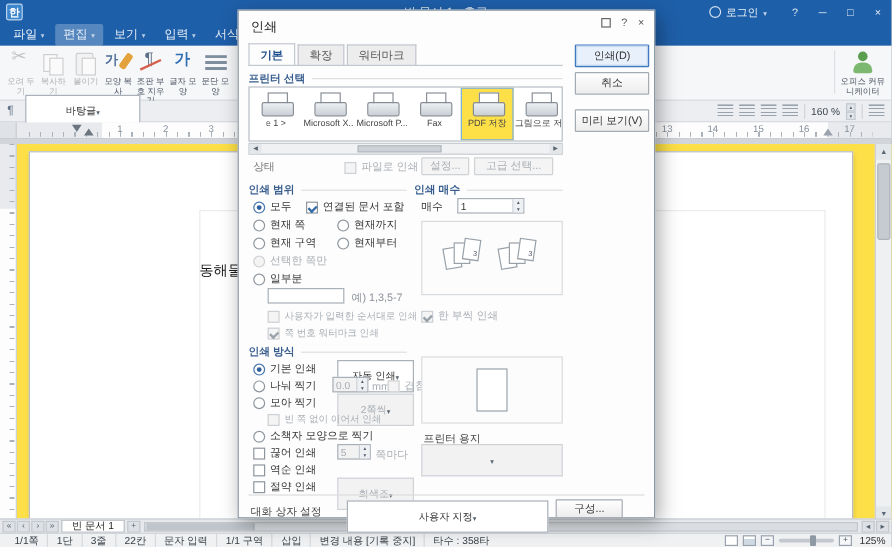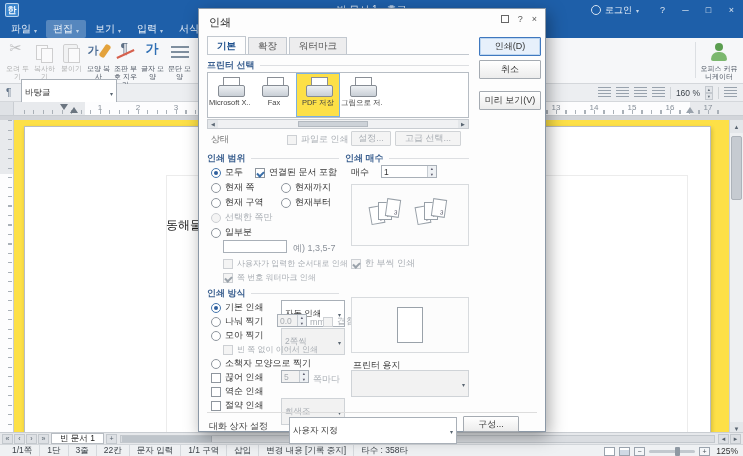--- a/index.html
+++ b/index.html
@@ -41,21 +41,21 @@
   .rb-icon[data-icon="format-painter-icon"]::after{content:"";right:4px;top:2px;width:6px;height:14px;background:#e3a23c;transform:rotate(35deg);border-radius:2px}
   .rb-icon[data-icon="erase-marks-icon"]::before{content:"¶";left:8px;top:2px;font-size:14px;color:#5f7186}
   .rb-icon[data-icon="erase-marks-icon"]::after{content:"";left:3px;top:11px;width:19px;height:2px;background:#d6604d;transform:rotate(-25deg)}
   .rb-icon[data-icon="char-shape-icon"]::before{content:"가";left:6px;top:3px;font-size:13px;font-weight:bold;color:#2f6fb4}
   .rb-icon[data-icon="para-shape-icon"]::before{content:"";left:4px;top:4px;width:18px;height:14px;background:repeating-linear-gradient(to bottom,#7f8f9f 0 2px,transparent 2px 5px)}
   .rb-icon[data-icon="communicator-icon"]::before{content:"";left:9px;top:1px;width:8px;height:8px;border-radius:50%;background:#5b9e50}
   .rb-icon[data-icon="communicator-icon"]::after{content:"";left:5px;top:10px;width:16px;height:9px;border-radius:7px 7px 2px 2px;background:#7cb86f}
 
   
   .formatbar{position:absolute;left:0;top:84px;width:100%;height:18px;background:#eceef1;border-bottom:1px solid #d4d7db;display:flex;align-items:center;padding:0 6px;gap:5px}
-  .combo{height:27px;background:#fff;border:1px solid #a9b0b8;display:flex;align-items:center;justify-content:space-between;gap:0;padding:0 3px;font-size:8.5px;color:#333;white-space:nowrap;overflow:hidden}
+  .combo{height:27px;background:#fff;border:1px solid #a9b0b8;display:flex;align-items:center;justify-content:center;gap:0;padding:0 3px;font-size:8.5px;color:#333;white-space:nowrap;overflow:hidden}
   .combo .arr::after{content:"▾";font-size:6px;color:#5a6672}
   .combo.dis{background:#f2f2f2;color:#a8adb3;border-color:#cfd3d7}
   .fmt-ico{width:13px;height:11px;background:repeating-linear-gradient(to bottom,#98a2ad 0 1px,transparent 1px 3px)}
   .fmt-para{width:10px;height:11px;color:#5f7186;font-size:10px;line-height:11px}
   .fmt-para::before{content:"¶"}
   .fmt-right{margin-left:auto;display:flex;align-items:center;gap:5px}
   .fmt-sep{width:1px;height:12px;background:#cfd3d7}
   .spinlbl{font-size:8.5px;color:#3c434b;white-space:nowrap}
   .mini-ud{display:flex;flex-direction:column;width:8px}
   .mini-ud span{font-size:4.5px;line-height:5px;text-align:center;color:#5a6672;background:#e2e5e9;border:1px solid #c4c9cf}
@@ -91,21 +91,21 @@
   .nav-btn{width:11px;height:10px;display:flex;align-items:center;justify-content:center;font-size:7px;color:#55606b;background:#dde0e4;border:1px solid #c3c8cd}
   .nav-btn.i-first::after{content:"«"}.nav-btn.i-prev::after{content:"‹"}
   .nav-btn.i-next::after{content:"›"}.nav-btn.i-last::after{content:"»"}
   .nav-btn.i-plus::after{content:"+"}
   .nav-btn.i-left::after{content:"◂"}.nav-btn.i-right::after{content:"▸"}
   .doc-tab{height:11px;background:#fff;border:1px solid #b7bcc2;display:flex;align-items:center;padding:0 8px;font-size:8.5px;color:#222;margin:0 1px;white-space:nowrap}
   .hscroll{flex:1;height:8px;margin:0 2px;background:#dadde1;border:1px solid #c3c8cd;position:relative}
   .hthumb{position:absolute;left:1px;top:0;bottom:0;width:90px;background:#bfc5cb;border-right:1px solid #aab0b7}
 
   
-  .statusbar{position:absolute;left:0;top:444px;width:100%;height:12px;background:#eff1f3;border-top:1px solid #d2d6da;display:flex;align-items:flex-end;padding:0 5px;font-size:8.5px;color:#3a4047}
+  .statusbar{position:absolute;left:0;top:444px;width:100%;height:12px;background:#eff1f3;border-top:1px solid #d2d6da;display:flex;align-items:flex-start;padding:0 5px;font-size:8.5px;color:#3a4047}
   .st-items{display:flex;align-items:center;height:100%}
   .st-item{padding:0 7px;white-space:nowrap;line-height:11px}
   .st-item:not(:last-of-type){border-right:1px solid #d5d9dd}
   .st-right{margin-left:auto;display:flex;align-items:center;gap:4px}
   .vm-btn{width:11px;height:9px;border:1px solid #9aa3ad;background:#fff;display:block}
   .vm-btn.alt{background:linear-gradient(#fff 30%,#cfd9e4 30%)}
   .zbtn{width:11px;height:9px;border:1px solid #9aa3ad;background:#f4f6f8;display:flex;align-items:center;justify-content:center;font-size:7px;color:#49525b;line-height:1}
   .zbtn.minus::after{content:"−"}.zbtn.plus::after{content:"+"}
   .zoom-slider{width:46px;height:3px;background:#c2c8ce;position:relative;border-radius:2px}
   .zthumb{position:absolute;left:26px;top:-3px;width:5px;height:9px;background:#8f99a3;border-radius:1px}
@@ -391,26 +391,34 @@
 
     <div class="btn primary abs" style="left:280px;top:28px;width:62px;height:19px">인쇄(D)</div>
     <div class="btn abs" style="left:280px;top:51px;width:62px;height:19px">취소</div>
     <div class="btn abs" style="left:280px;top:82px;width:62px;height:19px">미리 보기(V)</div>
 
     <div class="sect" style="left:8px;top:50px;width:262px">
       <span>프린터 선택</span>
     </div>
     <div class="plist">
 
+        <div class="pitem">
+          <span class="printer-glyph"></span>
+          <span class="pname">e 1 &gt;</span>
+        </div>
 
         <div class="pitem">
           <span class="printer-glyph"></span>
           <span class="pname">Microsoft X...</span>
         </div>
 
+        <div class="pitem">
+          <span class="printer-glyph"></span>
+          <span class="pname">Microsoft P...</span>
+        </div>
 
         <div class="pitem">
           <span class="printer-glyph"></span>
           <span class="pname">Fax</span>
         </div>
 
         <div class="pitem selected">
           <span class="printer-glyph"></span>
           <span class="pname">PDF 저장</span>
         </div>

